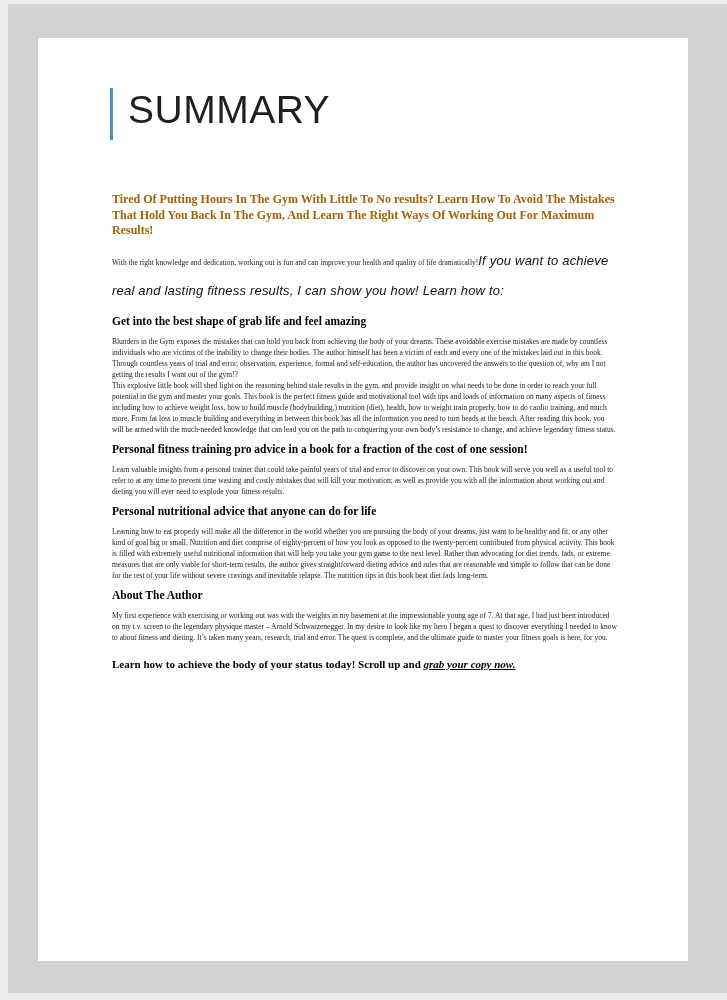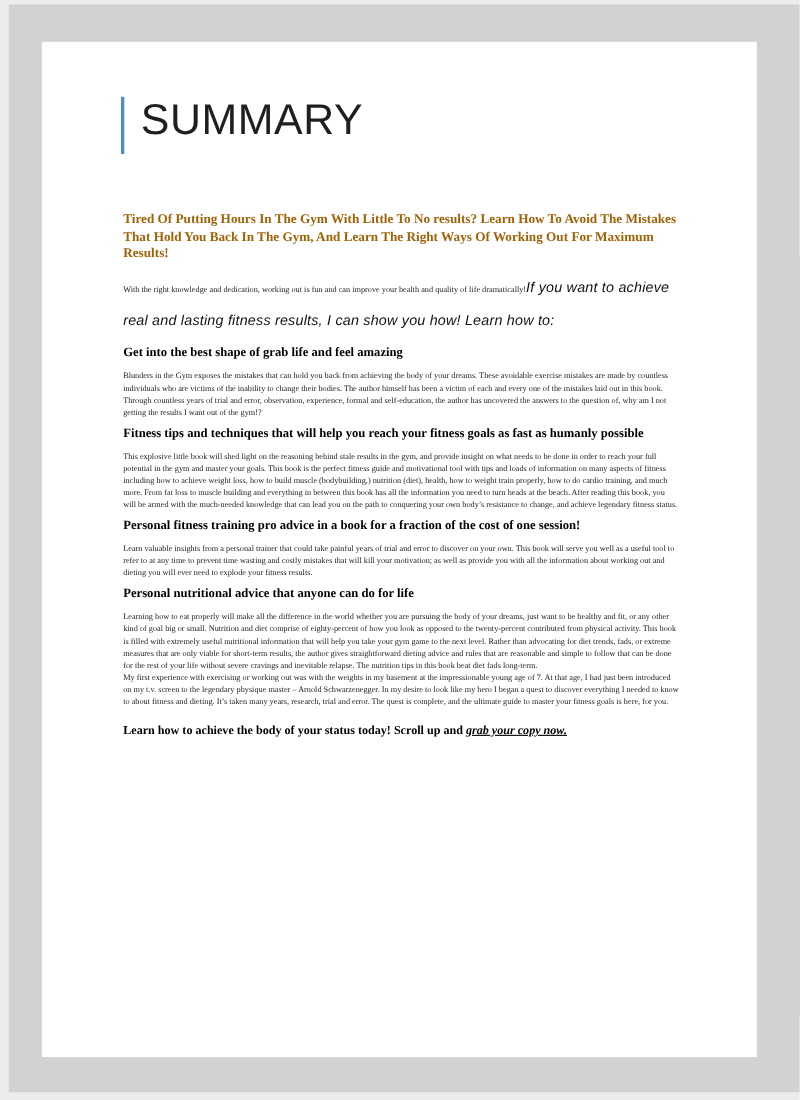--- a/index.html
+++ b/index.html
@@ -103,34 +103,34 @@
     <h2 class="headline">Tired Of Putting Hours In The Gym With Little To No results? Learn How To Avoid The Mistakes That Hold You Back In The Gym, And Learn The Right Ways Of Working Out For Maximum Results!</h2>
 
     <p class="intro"><span>With the right knowledge and dedication, working out is fun and can improve your health and quality of life dramatically!</span><span class="intro-italic">If you want to achieve real and lasting fitness results, I can show you how! Learn how to:</span></p>
 
     <div>
       <h3 class="section-heading">Get into the best shape of grab life and feel amazing</h3>
       <p class="body-para">Blunders in the Gym exposes the mistakes that can hold you back from achieving the body of your dreams. These avoidable exercise mistakes are made by countless individuals who are victims of the inability to change their bodies. The author himself has been a victim of each and every one of the mistakes laid out in this book. Through countless years of trial and error, observation, experience, formal and self-education, the author has uncovered the answers to the question of, why am I not getting the results I want out of the gym!?</p>
     </div>
 
     <div>
-      <h3 class="section-heading">Fitness tips and techniques that will help you reach your fitness goals as fast as humanly possible</h3>
       <p class="body-para">This explosive little book will shed light on the reasoning behind stale results in the gym, and provide insight on what needs to be done in order to reach your full potential in the gym and master your goals. This book is the perfect fitness guide and motivational tool with tips and loads of information on many aspects of fitness including how to achieve weight loss, how to build muscle (bodybuilding,) nutrition (diet), health, how to weight train properly, how to do cardio training, and much more. From fat loss to muscle building and everything in between this book has all the information you need to turn heads at the beach. After reading this book, you will be armed with the much-needed knowledge that can lead you on the path to conquering your own body’s resistance to change, and achieve legendary fitness status.</p>
     </div>
 
     <div>
       <h3 class="section-heading">Personal fitness training pro advice in a book for a fraction of the cost of one session!</h3>
       <p class="body-para">Learn valuable insights from a personal trainer that could take painful years of trial and error to discover on your own. This book will serve you well as a useful tool to refer to at any time to prevent time wasting and costly mistakes that will kill your motivation; as well as provide you with all the information about working out and dieting you will ever need to explode your fitness results.</p>
     </div>
 
     <div>
       <h3 class="section-heading">Personal nutritional advice that anyone can do for life</h3>
       <p class="body-para">Learning how to eat properly will make all the difference in the world whether you are pursuing the body of your dreams, just want to be healthy and fit, or any other kind of goal big or small. Nutrition and diet comprise of eighty-percent of how you look as opposed to the twenty-percent contributed from physical activity. This book is filled with extremely useful nutritional information that will help you take your gym game to the next level. Rather than advocating for diet trends, fads, or extreme measures that are only viable for short-term results, the author gives straightforward dieting advice and rules that are reasonable and simple to follow that can be done for the rest of your life without severe cravings and inevitable relapse. The nutrition tips in this book beat diet fads long-term.</p>
     </div>
 
     <div>
+      <h3 class="section-heading">About The Author</h3>
       <p class="body-para">My first experience with exercising or working out was with the weights in my basement at the impressionable young age of 7. At that age, I had just been introduced on my t.v. screen to the legendary physique master – Arnold Schwarzenegger. In my desire to look like my hero I began a quest to discover everything I needed to know to about fitness and dieting. It’s taken many years, research, trial and error. The quest is complete, and the ultimate guide to master your fitness goals is here, for you.</p>
     </div>
 
     <p class="cta"><span>Learn how to achieve the body of your status today! Scroll up and </span><span class="underline">grab your copy now.</span></p>
 
   </div>
 </div>
 
 </body></html>

